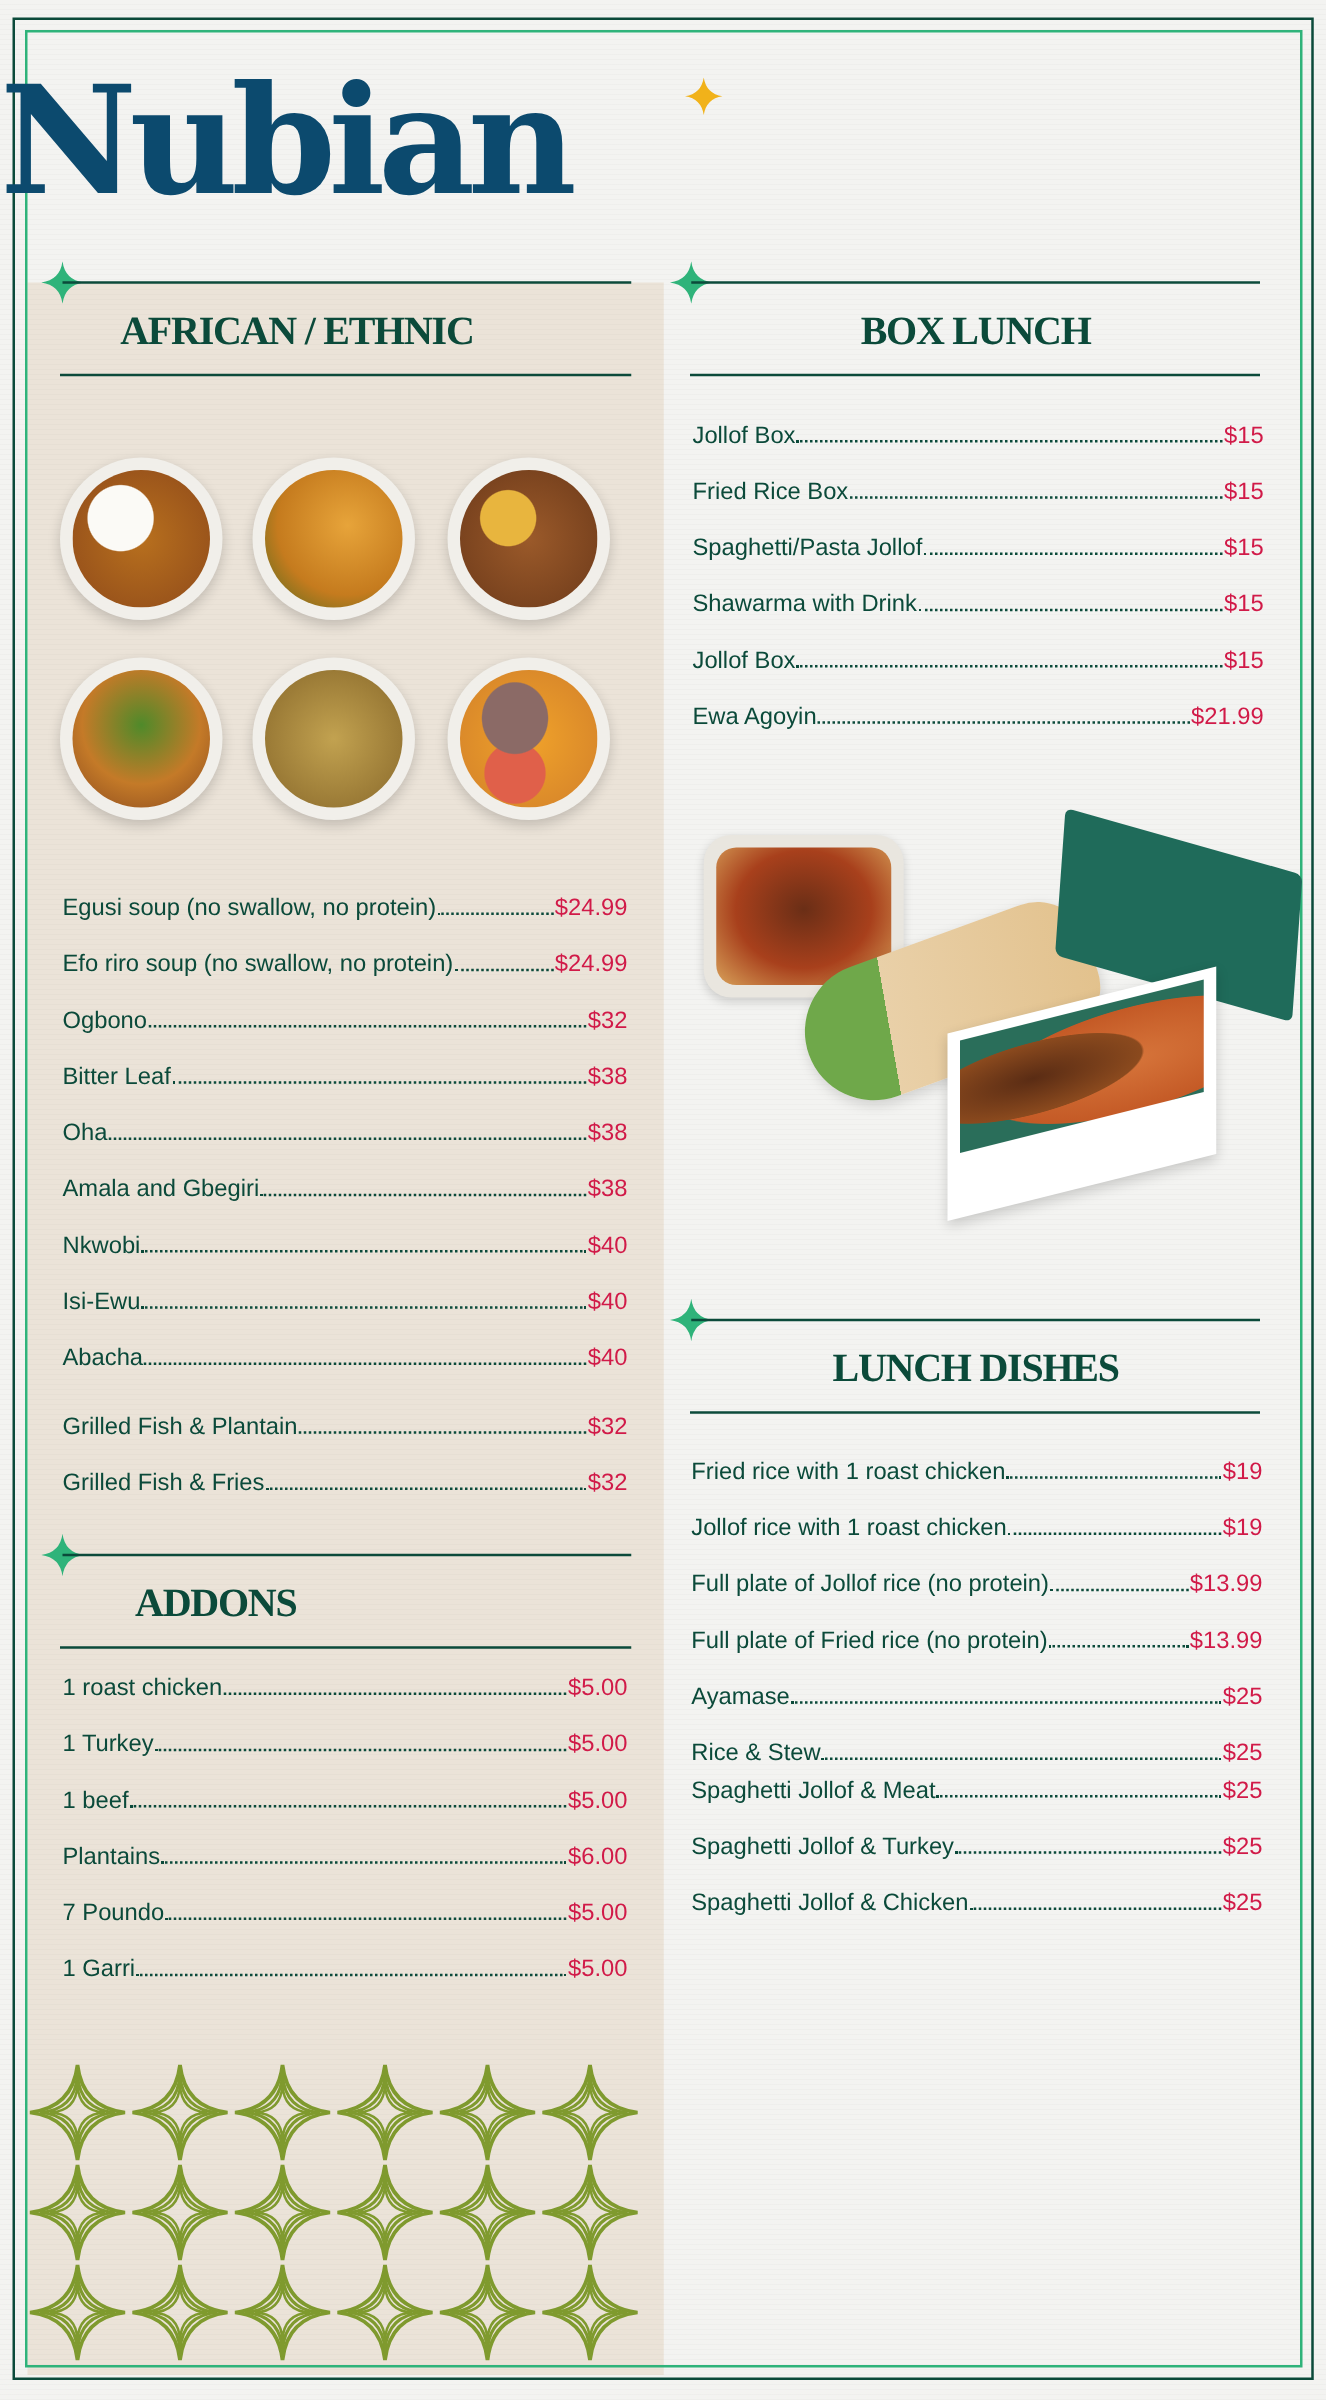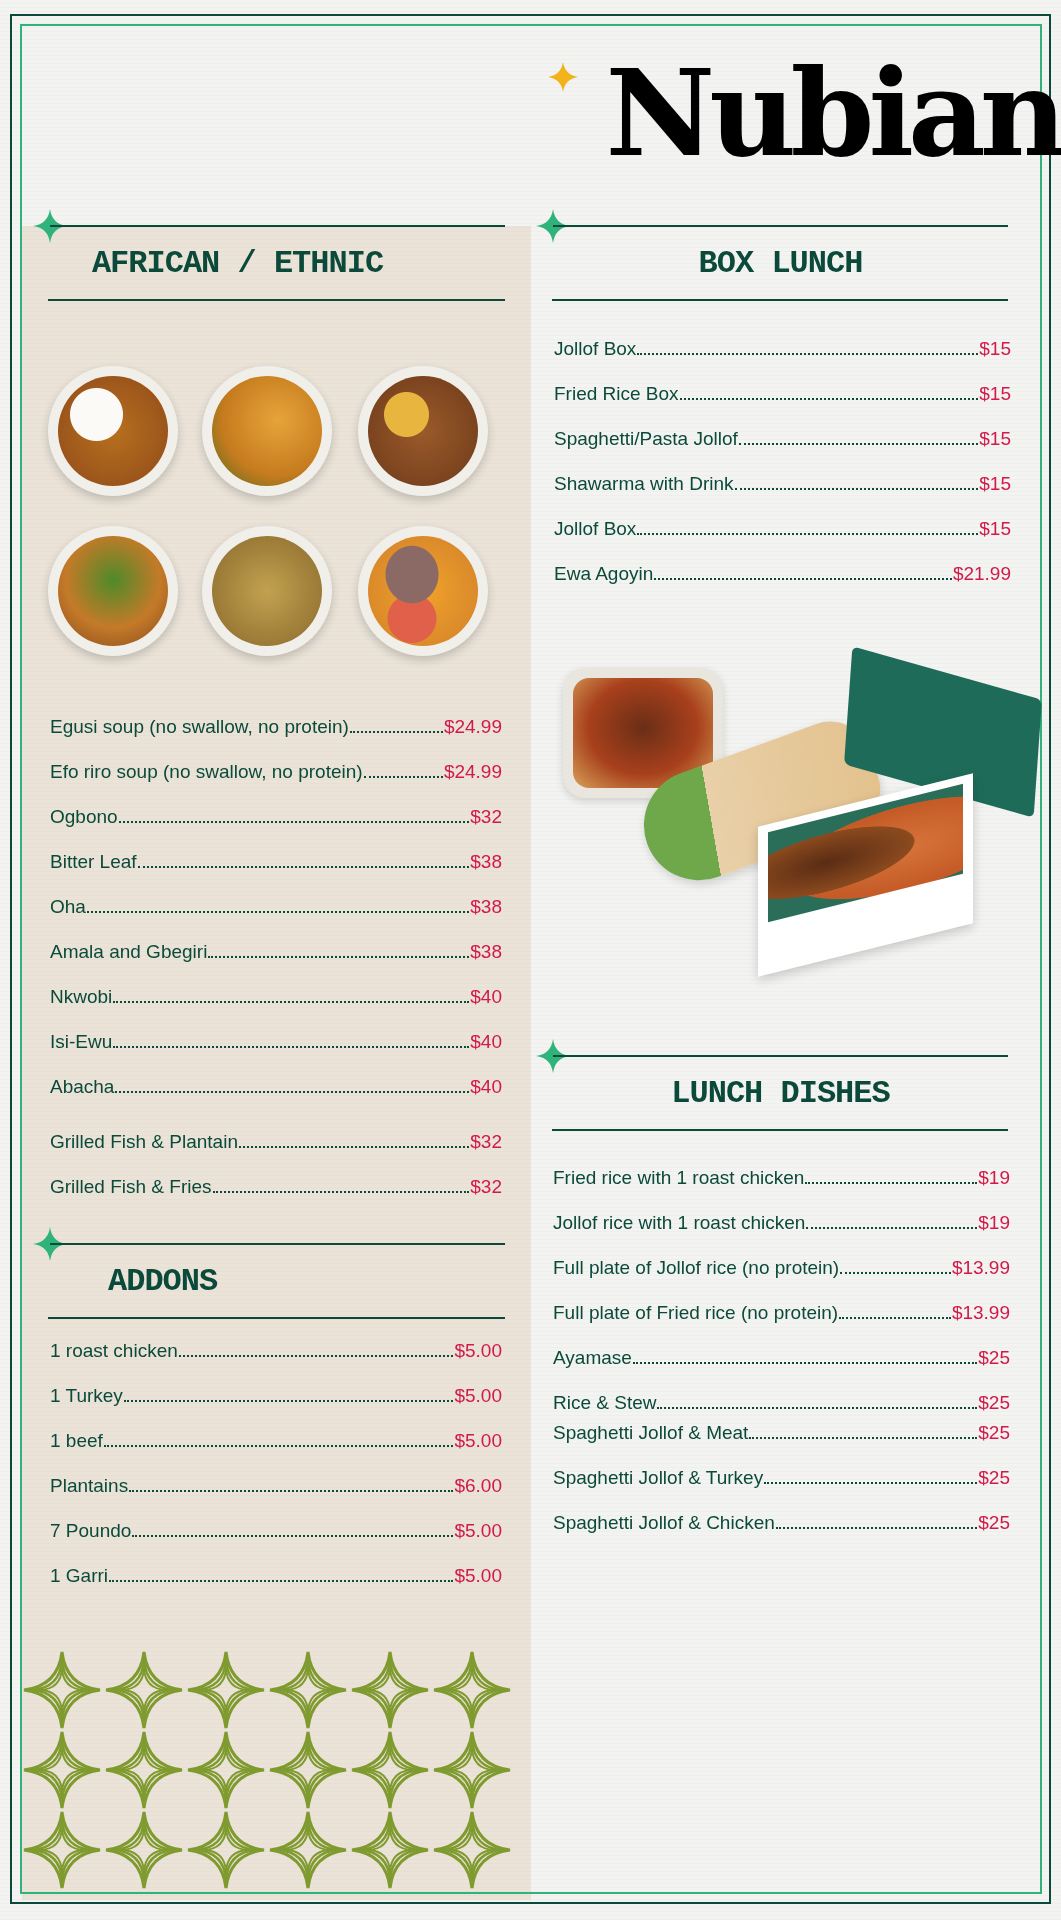--- a/index.html
+++ b/index.html
@@ -9,26 +9,26 @@
     background-image: repeating-linear-gradient(0deg, rgba(0,0,0,0.018) 0 1px, transparent 1px 4px);
     font-family: "Liberation Sans", sans-serif;
   }
   .abs { position:absolute; }
   .border-outer { left:10px; top:14px; width:1037px; height:1886px; border:2px solid #0b4a3a; box-sizing:content-box; }
   .border-inner { left:20px; top:24px; width:1018px; height:1866px; border:2px solid #2fb37a; }
   .beige { left:22px; top:226px; width:509px; height:1674px;
     background:#ebe3d8;
     background-image: repeating-linear-gradient(0deg, rgba(0,0,0,0.02) 0 1px, transparent 1px 4px);
   }
-  .logo { left:0; width:1061px; top:48px; text-align:right; color:#000000;
+  .logo { left:0; width:1061px; top:48px; text-align:left; color:#0c4a6e;
     font-family:"DejaVu Serif", serif; font-weight:bold; font-size:120px; line-height:130px; letter-spacing:-6px; }
   .logo-star { left:548px; top:62px; width:30px; height:30px; }
   .section-line { height:2px; background:#0b4a3a; }
   .sparkle { width:34px; height:34px; }
-  .section-title { text-align:center; color:#0b4a3a; font-family:Liberation Mono, monospace; font-weight:bold;
+  .section-title { text-align:center; color:#0b4a3a; font-family:Liberation Serif, serif; font-weight:bold;
     font-size:32px; letter-spacing:-1px; line-height:40px; }
   .item { display:flex; align-items:baseline; height:24px; font-size:19px; color:#0b4a3a; white-space:nowrap; }
   .item .name { flex:0 0 auto; }
   .item .dots { flex:1 1 auto; border-bottom:2px dotted #0b4a3a; margin:0 1px 4px 1px; height:1px; }
   .item .price { flex:0 0 auto; color:#d11a48; }
   .bowl { width:130px; height:130px; border-radius:50%; background:#f1efea; box-shadow:0 4px 10px rgba(0,0,0,0.18); }
   .bowl .food { position:absolute; left:10px; top:10px; width:110px; height:110px; border-radius:50%; }
   .pattern { left:22px; top:1650px; width:509px; height:240px; overflow:hidden; }
 </style>
 </head>

